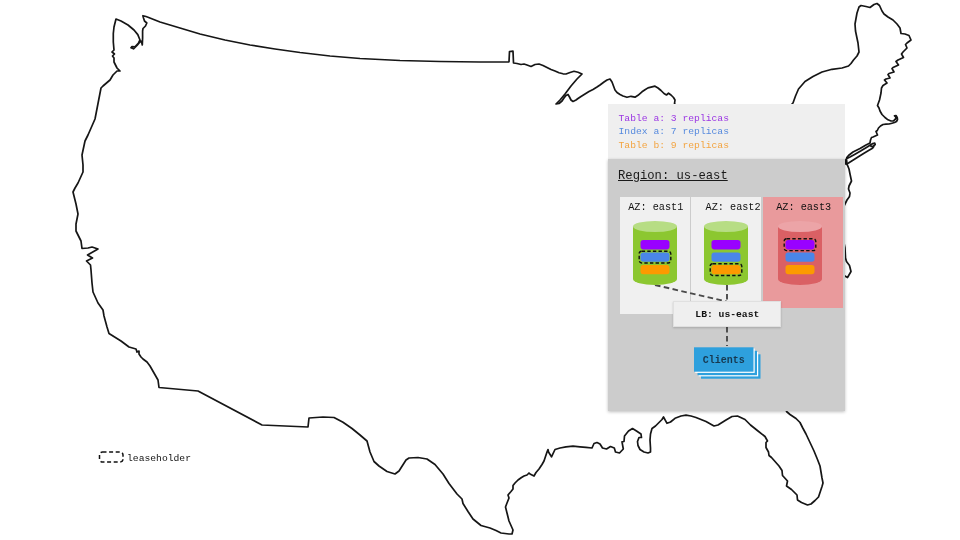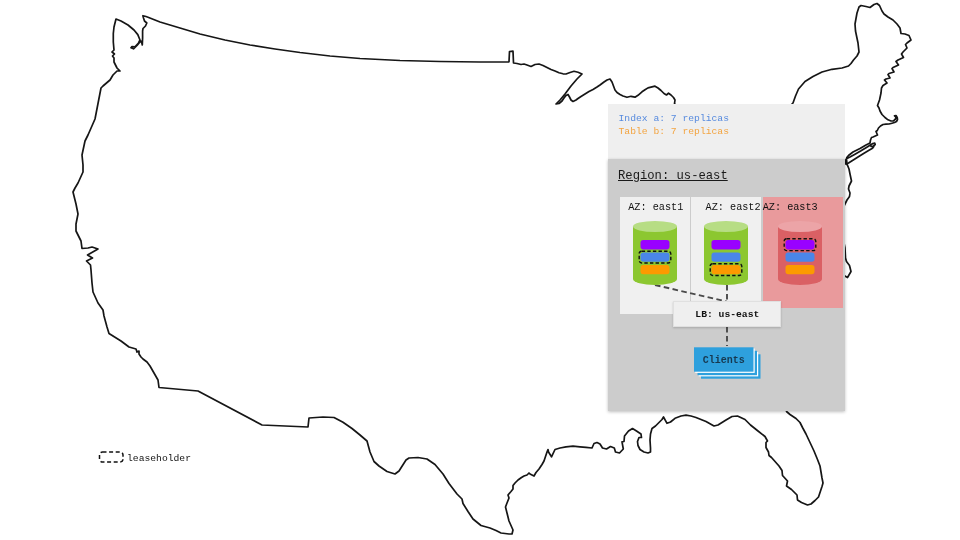--- a/index.html
+++ b/index.html
@@ -9,33 +9,34 @@
 <body>
 <div id="stage">
 <svg class="abs" style="left:0;top:0" width="960" height="540" viewBox="0 0 960 540">
   <path d="M116,19 L121,21 L128,25 L134,30 L137.8,34.6 L140,40 L138.5,43 L135,46.8 L132,46.5 L131,47.8 L133.5,48.8 L137,45.5 L139.5,42.5 L140.8,41 L141.9,43.3 L142.3,45 L142.6,38 L142.6,31 L143,28.5 L145.5,26 L146.8,23 L144.5,21 L143.5,18 L142.9,15.7 L146,16.5 L148,17.2 L160,22 L180,28 L200,34 L225,40 L250,45 L275,49 L300,52.5 L330,56 L360,58.5 L400,60.5 L440,61.5 L480,62 L509,61.8 L509.5,51.5 L513,51.2 L513.5,63 L517,63.5 L521,64.5 L524,64 L527,65 L531,66.5 L535,64.5 L539,64 L543,65.5 L547,67.5 L551,69.5 L555,71 L559,72.8 L563,73.8 L566,74 L570,72.5 L574,71.3 L578,72.3 L582,74 L577,79 L571,86 L565,94 L560,100 L556,104 L559,103.5 L562,101 L564,98 L566,95.5 L568,94.5 L569.5,97 L571,100 L573,101.5 L576,100 L578,98.5 L581,96.5 L585,94 L589,91.5 L593,89.5 L597,87 L600,85 L604,82 L607,80 L610,79 L612,82 L613.5,86 L615,90 L617,92.5 L620,94.5 L623,96 L627,97.3 L631,96.3 L635,97.2 L638,95.3 L642,91.8 L645,89.8 L648,87.9 L652,86.9 L655,86.2 L658,88 L661,90.5 L664,93.5 L666.5,95 L668.5,93.2 L671,95 L673.5,97.5 L675,100 L674.5,103.5 L676,106 L682,109 L690,113 L700,116 L710,118 L720,118 L730,115 L738,111 L744,108 L750,110 L758,114 L766,118 L774,118 L782,114 L788,108 L793,103 L795.5,96 L798.5,89 L805,81.5 L813,76.5 L822,72 L832,69.3 L842,68 L848.5,66 L851,63.5 L853.5,60 L857,56 L859,52 L858,43 L855.5,31 L855,24 L857,13 L859,7 L861,5.5 L866,6.5 L870,7.5 L874,4.5 L877,3.5 L879.5,5.5 L882,11 L884,14 L888,17 L893,20 L897,24 L900,28 L901,33.5 L905,34 L909,35.5 L911,40 L907,43 L905.5,44.5 L907,48 L903,52 L901.5,54 L903.5,57.5 L898,60 L896,61.5 L898.5,65 L893,67.5 L892,68.5 L894,72 L889,73.5 L888,74.5 L890,78 L886,79 L884.5,80 L887,83 L883,85.5 L881.5,88 L881,93 L879.5,100 L877.5,105.5 L879,108 L880,111 L882,114.5 L885,117.5 L888,119.8 L891,121 L893.5,120.8 L895.5,119 L896,117 L894.5,115.8 L896,115.5 L897.2,117.5 L897.5,119.5 L896.5,121.5 L894.5,122.5 L892,123.2 L889,124 L886,124.2 L883,124.5 L880.5,126 L878.5,128 L877.3,130.5 L876,131.5 L877.5,135 L873,137 L871.5,137.5 L870.5,140 L870,143 L866,145 L860,148.5 L853,152 L848.5,155.5 L846.8,157.5 L846.5,159 L847,164 L849,169 L850,174 L851.5,181 L849,186 L848.5,189 L850,193 L849.5,196.5 L847,200 L845,204 L842,210 L838,218 L840,228 L843,238 L845,248 L845.5,258 L846.5,261.5 L849.5,265.5 L851,271.5 L847.5,277.5 L844,275.5 L842,270 L840,278 L836,288 L830,298 L824,308 L817,318 L810,328 L802,338 L796,348 L791,358 L788,368 L786,378 L784.5,388 L785,398 L786,408 L786.5,411.5 L790,414.5 L796,418.5 L800,422.5 L802.5,427.5 L806,434 L810,442.5 L814,451 L817.5,459.5 L820,466 L822,478 L823,483 L822,486.5 L818.5,497 L815,500.5 L811,504 L807.5,505 L801.5,502.5 L797.5,500 L797,495 L791.5,489.5 L786.5,486 L787.5,481 L782.5,475.5 L782,470.5 L779,466 L771.5,457.5 L769,455.5 L768.5,452 L766,447.5 L766,442.5 L767.5,441 L765,436.5 L758,431 L750.5,425 L745,419.5 L737.5,416 L732,416.5 L726,420 L718,425 L714,426 L706,421.5 L696,417.5 L691,416 L686,415.2 L681,416 L675,418.3 L670.5,422 L667,423.3 L663.5,417 L662,419.5 L659.5,422 L655.5,426 L652,428.5 L650.5,434 L650,440 L650.5,448 L650.5,452 L648,453 L644,452 L640,449.5 L638,445.5 L637.5,441.5 L639,437.5 L641.5,437.5 L641,434 L636.5,431 L632.5,428.5 L628.5,431 L624.5,436 L624,441.5 L622,441.8 L623.3,449 L619.5,453 L615.5,452 L614.3,448 L610.5,446.5 L606.5,449 L602.5,448 L600,444 L597,442.5 L594,443.5 L592,448 L586,447.3 L580,446.8 L573,446.2 L566,446.8 L560,448 L555,449.5 L551.5,456.8 L548.5,452 L548,449.5 L547,452 L544,461 L542,464.5 L539,469 L536,472.5 L534,476 L530,474 L529,473 L527,475 L524,476 L521.5,477.5 L518,480 L515,483 L513,485.5 L513,489 L511,491.5 L508,495 L509,498 L507,503 L505.5,507 L507,513 L509,521 L513,530 L512,534 L509,534 L501,533 L496,530.5 L490,528 L481,525.5 L473,519 L468,511.5 L463,503.5 L462,499 L457,494 L449,483.5 L443,474 L435,464.5 L427,459 L418,457.5 L409,458 L406,460 L399,471 L395,474 L387,471.5 L379,466 L374,461.5 L370,452 L367,441 L360,435 L352,428.5 L343,422.3 L334,417.5 L323,417 L309,418 L308,427 L262,425 L198,391 L159,387.5 L158,380 L154,373 L150,366 L147,362 L143,359 L141,357 L139,354 L139,351 L137,352 L136,349 L129,347 L121,341 L109,333.5 L107,327 L104,316 L103,310 L98,303 L93,292 L92,283 L91,270 L90.5,265 L86.5,261 L92.5,258 L87.5,255 L98,249 L92,247 L88,248 L82,248.5 L81,241 L76,231 L76,224 L78,214 L76,204 L73,192 L75,188 L78,183 L83,172 L83,165 L82,155 L85,141 L88,135 L95,119 L101,88 L103,86 L110,80 L113,75 L117,71 L120,71 L117,68 L114,62 L114,58 L112.5,56 L114.5,54 L112,52 L114,50 L113.3,42 L113.3,33.5 L114,27 Z M845.3,163.5 L845,161 L846.5,158.8 L850,157 L855,154.2 L861,150.8 L866,147.8 L870,145.3 L872.8,143.6 L874.8,143.2 L875.2,144.6 L873.5,146 L871,146.3 L873.8,146.4 L872.5,148.3 L869,150.3 L864,153.3 L858,157 L852.5,160.5 L848.5,163 L846.3,164.3 Z" fill="#ffffff" stroke="#161616" stroke-width="1.7" stroke-linejoin="round"></path>
   <rect x="99.5" y="452" width="23.5" height="10" rx="3" fill="#fff" stroke="#111" stroke-width="1.5" stroke-dasharray="4,2.6"></rect>
   <text x="127" y="460.6" font-size="9.7" fill="#111">leaseholder</text>
 </svg>
 
 <div class="abs" style="left:608px;top:103.5px;width:237px;height:55.5px;background:#efefef;"></div>
 <div class="abs" style="left:618.5px;top:112px;width:230px;font-size:9.7px;line-height:13.4px;">
+  <div style="color:#9b36e3">Table a: 3 replicas</div>
   <div style="color:#568ade">Index a: 7 replicas</div>
-  <div style="color:#f3a440">Table b: 7 replicas</div>
+  <div style="color:#f3a440">Table b: 9 replicas</div>
 </div>
 
 <div class="abs" style="left:608px;top:159px;width:237px;height:252px;background:#cccccc;box-shadow:0 1px 3px rgba(0,0,0,0.25);"></div>
 <div class="abs" style="left:618px;top:169px;font-size:12.2px;color:#1a1a1a;text-decoration:underline;">Region: us-east</div>
 
 <div class="abs" style="left:620px;top:197px;width:69.5px;height:116.5px;background:#f0f0f0;"></div>
 <div class="abs" style="left:691.3px;top:197px;width:69.3px;height:116.5px;background:#f0f0f0;"></div>
 <div class="abs" style="left:762.7px;top:197px;width:80.8px;height:110.5px;background:#e99a9c;"></div>
 <div class="abs" style="left:621px;top:202px;width:69.5px;font-size:10.2px;color:#111;text-align:center;">AZ: east1</div>
 <div class="abs" style="left:691.3px;top:202px;width:69.3px;font-size:10.2px;color:#111;text-align:right;">AZ: east2</div>
-<div class="abs" style="left:762.7px;top:202px;width:82px;font-size:10.2px;color:#111;text-align:left;">AZ: east3</div>
+<div class="abs" style="left:762.7px;top:202px;width:82px;font-size:10.2px;color:#111;text-align:center;">AZ: east3</div>
 
 <svg class="abs" style="left:0;top:0" width="960" height="540" viewBox="0 0 960 540">
 
   <path d="M655,285 L726.5,301.5" stroke="#4a4a4a" stroke-width="1.9" stroke-dasharray="5.6,3.4" fill="none"></path>
   <path d="M727,285 L727,301.5" stroke="#4a4a4a" stroke-width="1.9" stroke-dasharray="5.6,3.4" fill="none"></path>
   <path d="M727,327 L727,346" stroke="#4a4a4a" stroke-width="1.9" stroke-dasharray="5.6,3.4" fill="none"></path>
 
   <path d="M633,226.5 L633,279 A22,6 0 0 0 677,279 L677,226.5 Z" fill="#8cc730"></path>
 <ellipse cx="655" cy="226.5" rx="22" ry="5.5" fill="#b7dd84"></ellipse>
   <rect x="640.5" y="240" width="29" height="9.4" rx="2.8" fill="#9901ff"></rect>

